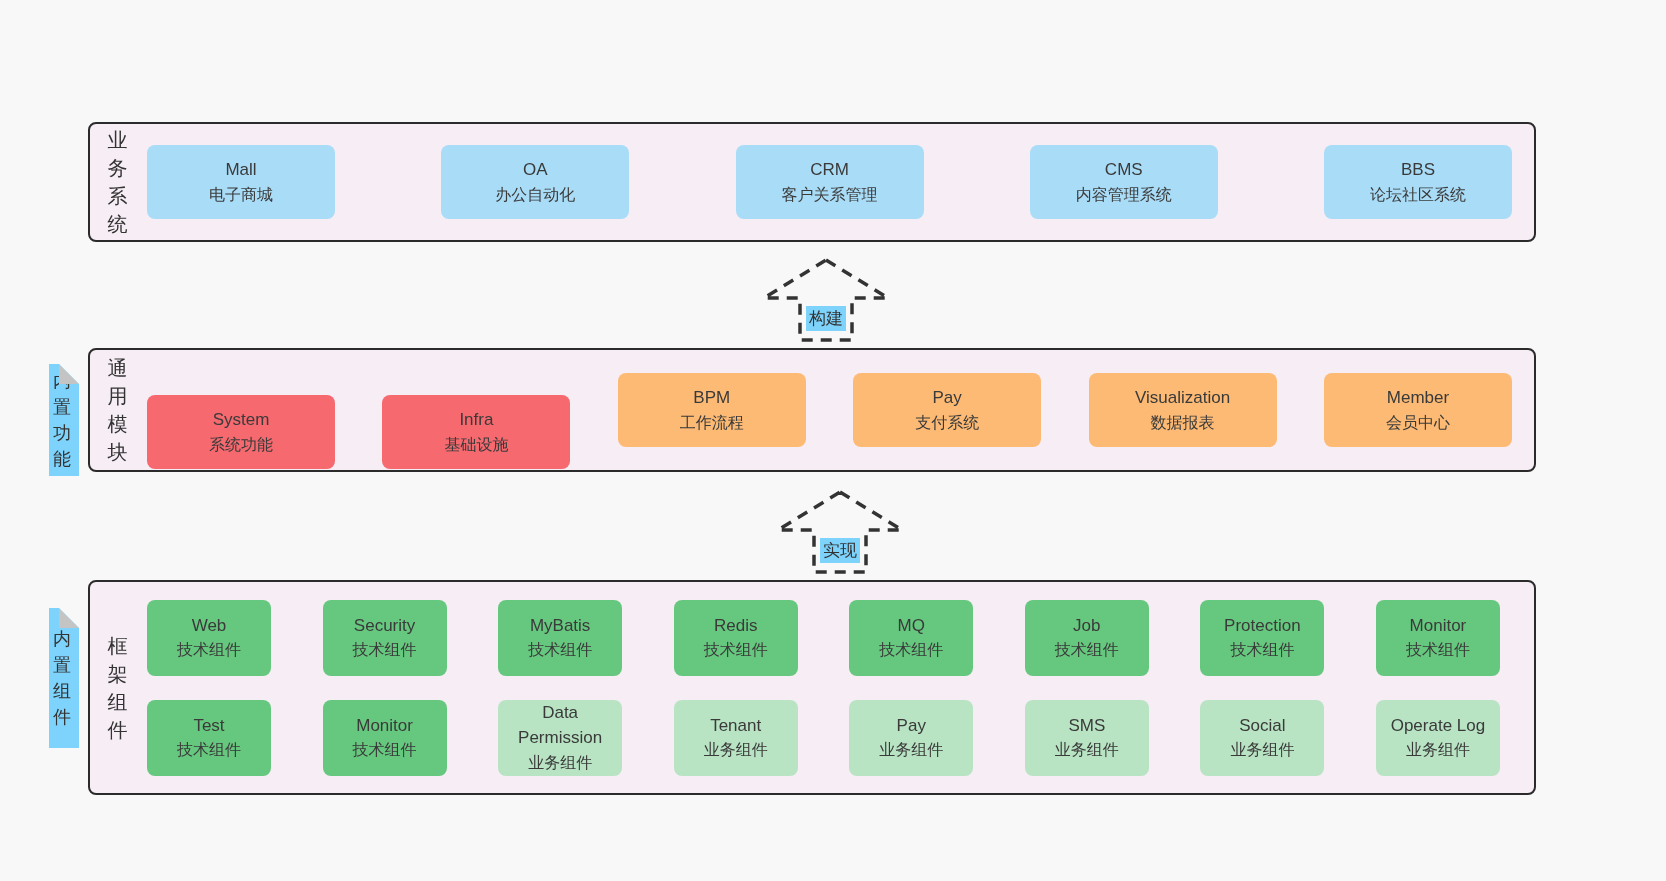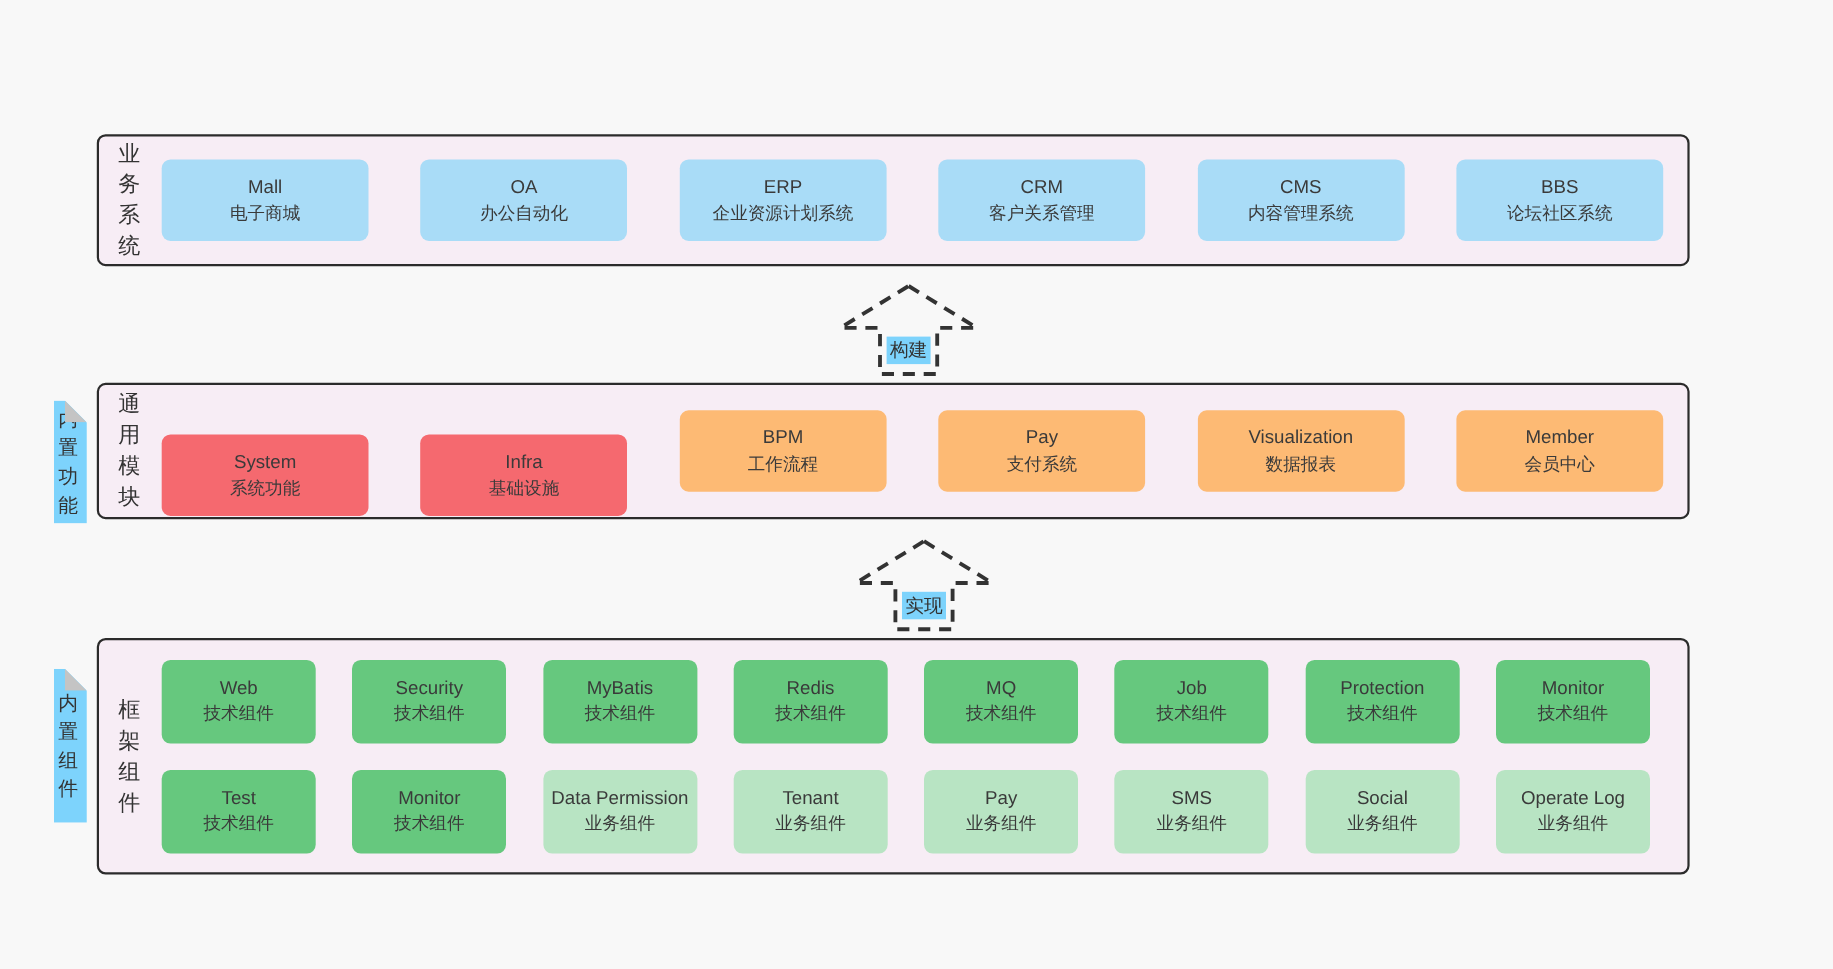--- a/index.html
+++ b/index.html
@@ -63,21 +63,21 @@
     border-radius: 8px;
     display: flex;
     flex-direction: column;
     align-items: center;
     justify-content: center;
     text-align: center;
     line-height: 1.45;
   }
   .box .t { font-size: 17px; }
   .box .s { font-size: 16px; }
-  .layer-3 .box { width: 140px; height: 76px; }
+  .layer-3 .box { width: 124px; height: 76px; }
   .c-blue   { background: #a9dcf7; }
   .c-red    { background: #f5696f; margin-top: 44px; }
   .c-pink   { background: #fdba74; }
   .c-green  { background: #66c87e; }
   .c-lgreen { background: #b8e4c3; }
 
   .sticky {
     position: absolute;
     left: 49px;
     width: 30px;
@@ -129,24 +129,20 @@
   <div class="layer-content">
     <div class="box c-blue">
       <div class="t">Mall</div>
       <div class="s">电子商城</div>
     </div>
     <div class="box c-blue">
       <div class="t">OA</div>
       <div class="s">办公自动化</div>
     </div>
     <div class="box c-blue">
-      <div class="t">ERP</div>
-      <div class="s">企业资源计划系统</div>
-    </div>
-    <div class="box c-blue">
       <div class="t">CRM</div>
       <div class="s">客户关系管理</div>
     </div>
     <div class="box c-blue">
       <div class="t">CMS</div>
       <div class="s">内容管理系统</div>
     </div>
     <div class="box c-blue">
       <div class="t">BBS</div>
       <div class="s">论坛社区系统</div>

